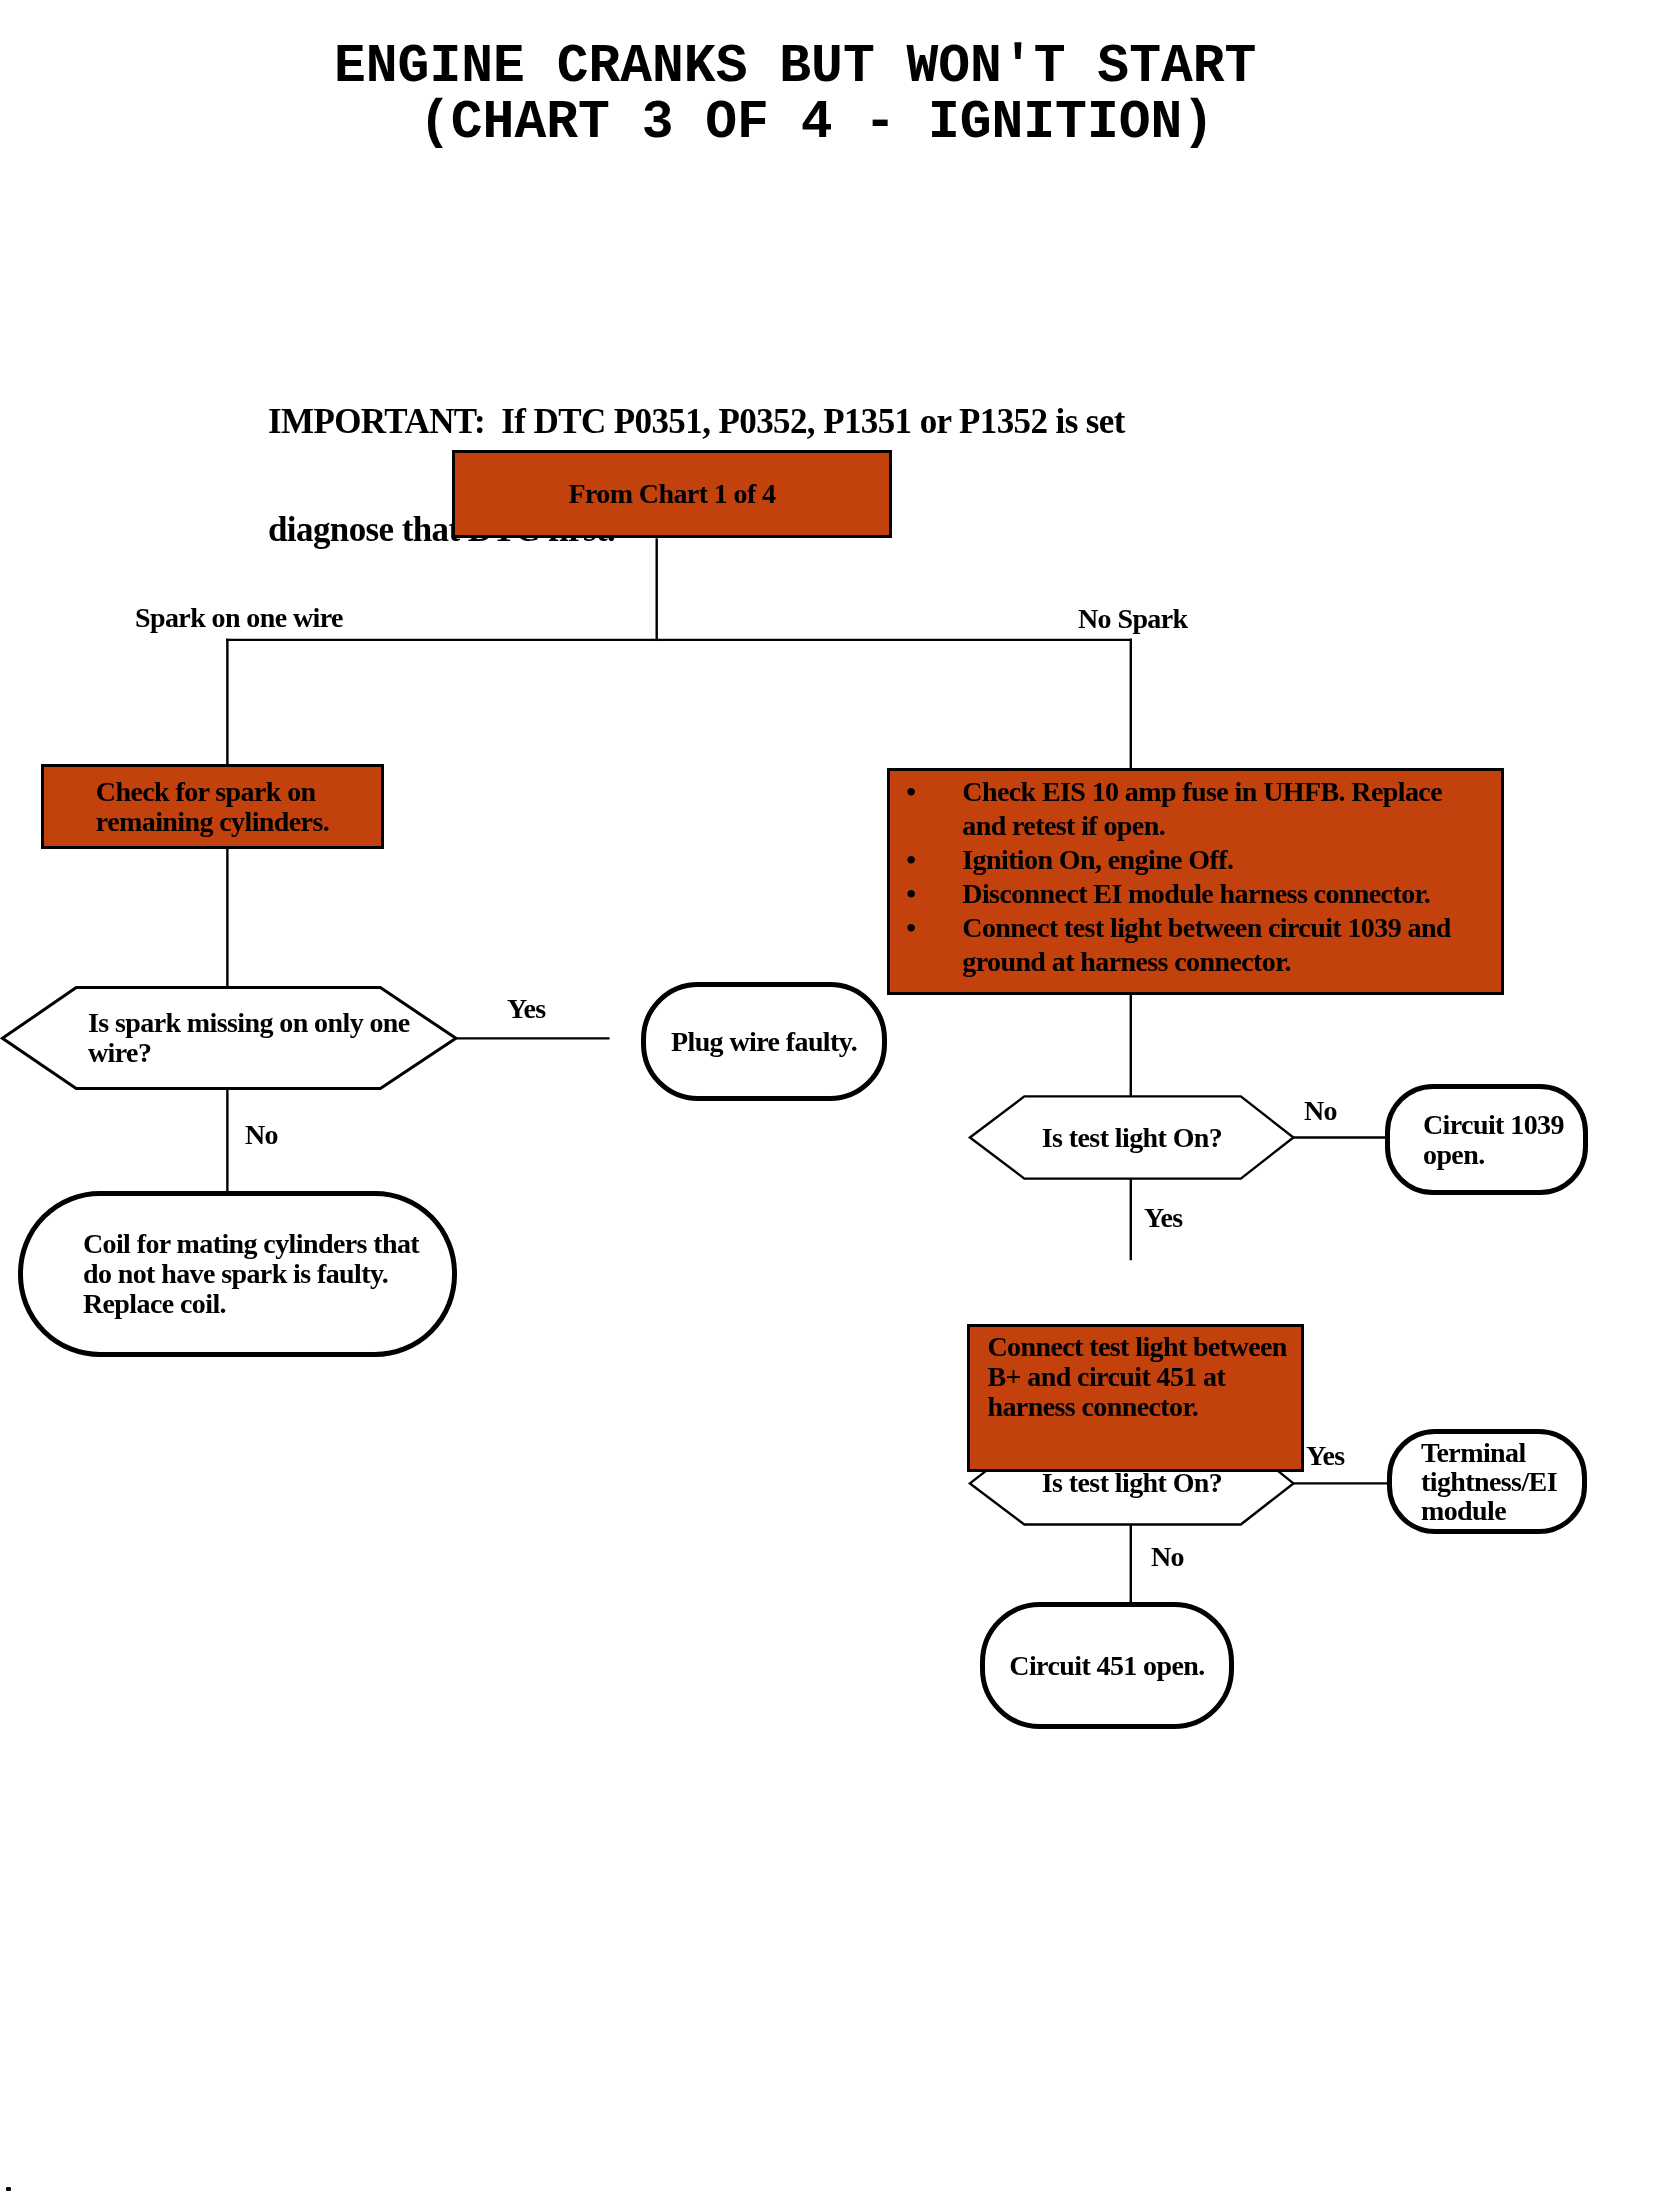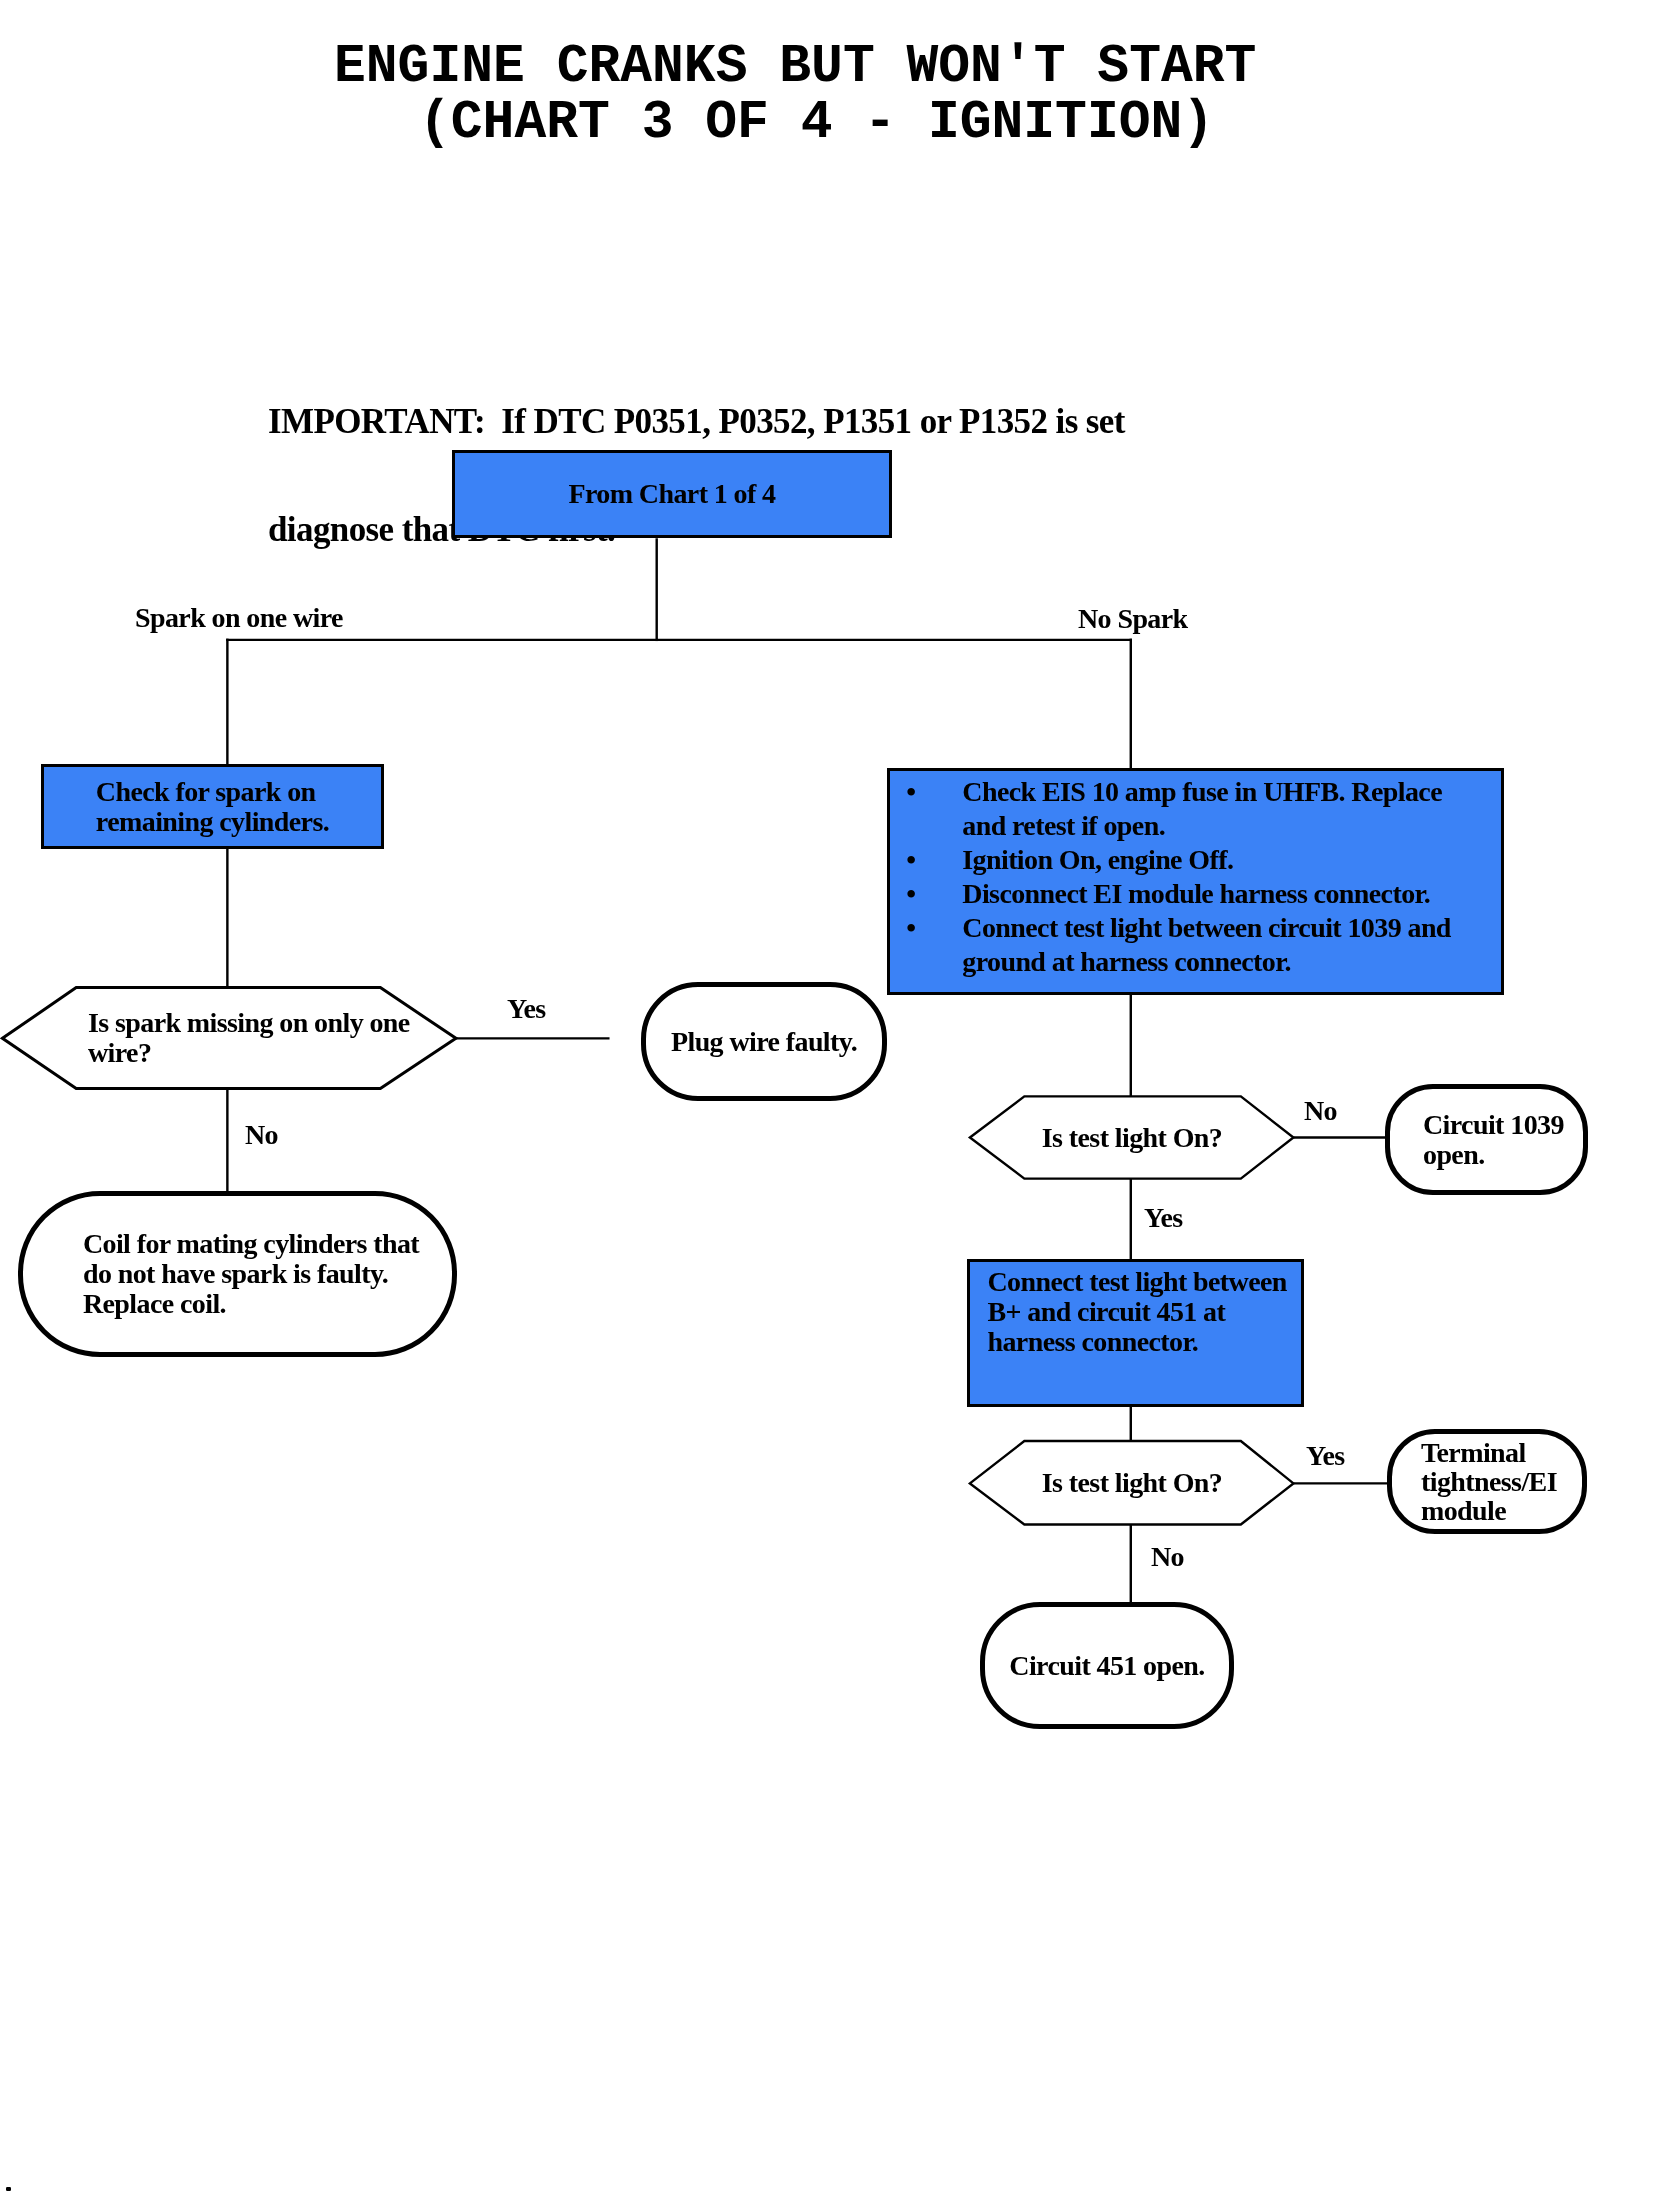--- a/index.html
+++ b/index.html
@@ -8,37 +8,37 @@
   #wires{position:absolute;left:0;top:0;width:1675px;height:2194px;}
 
   .ttl{position:absolute;font-family:"Liberation Mono",monospace;font-weight:700;
        font-size:53px;line-height:54px;white-space:pre;color:#000;}
   .imp{position:absolute;left:268px;top:332px;font-weight:700;font-size:35px;line-height:36px;
        letter-spacing:-0.6px;white-space:pre;}
 
   .txt{font-weight:700;font-size:28px;letter-spacing:-0.6px;color:#000;}
   .lbl{position:absolute;font-weight:700;font-size:28px;line-height:28px;letter-spacing:-0.6px;white-space:pre;}
 
-  .rbox{position:absolute;box-sizing:border-box;border:3px solid #000;background:#3b82f6;}
+  .rbox{position:absolute;box-sizing:border-box;border:3px solid #000;background:#c2410c;}
   .stad{position:absolute;box-sizing:border-box;border:5.4px solid #000;background:#fff;
         display:flex;align-items:center;}
   .cflex{display:flex;align-items:center;justify-content:center;text-align:center;}
   .line{display:block;white-space:pre;}
 
   #from-chart{left:452px;top:450px;width:440px;height:88px;}
   #check-box{left:32px;top:764px;width:343px;height:85px;margin-left:9px;}
   #check-box .inner{line-height:30px;text-align:left;}
 
   #bullet-box{left:887px;top:768px;width:617px;height:227px;padding:3.6px 11px 0 16.3px;}
   .bi{display:flex;line-height:34px;}
   .bdot{width:56px;flex:0 0 56px;font-weight:700;font-size:28px;}
   .bls{flex:1;}
   .bl{display:block;white-space:pre;font-weight:700;font-size:28px;letter-spacing:-0.6px;line-height:34px;}
 
-  #connect-box{left:967px;top:1259px;width:337px;height:148px;padding:4.8px 4.8px 0 17.5px;}
+  #connect-box{left:967px;top:1324px;width:337px;height:148px;padding:4.8px 4.8px 0 17.5px;}
   #connect-box .line{line-height:30px;}
 
   #plug-stad{left:641px;top:982px;width:246px;height:119px;border-radius:57px;justify-content:center;}
   #coil-stad{left:17.5px;top:1191px;width:439px;height:166px;border-radius:82px;justify-content:center;}
   #coil-stad .inner{line-height:30px;text-align:left;margin-left:28px;}
   #c1039-stad{left:1385px;top:1084px;width:203px;height:111px;border-radius:48px;padding-left:33px;}
   #c1039-stad .inner{line-height:30px;text-align:left;}
   #term-stad{left:1387px;top:1429px;width:200px;height:105px;border-radius:48px;padding-left:29px;}
   #term-stad .inner{line-height:29px;text-align:left;font-family:Liberation Serif, serif;}
   #c451-stad{left:980px;top:1602px;width:254px;height:127px;border-radius:60px;justify-content:center;}

